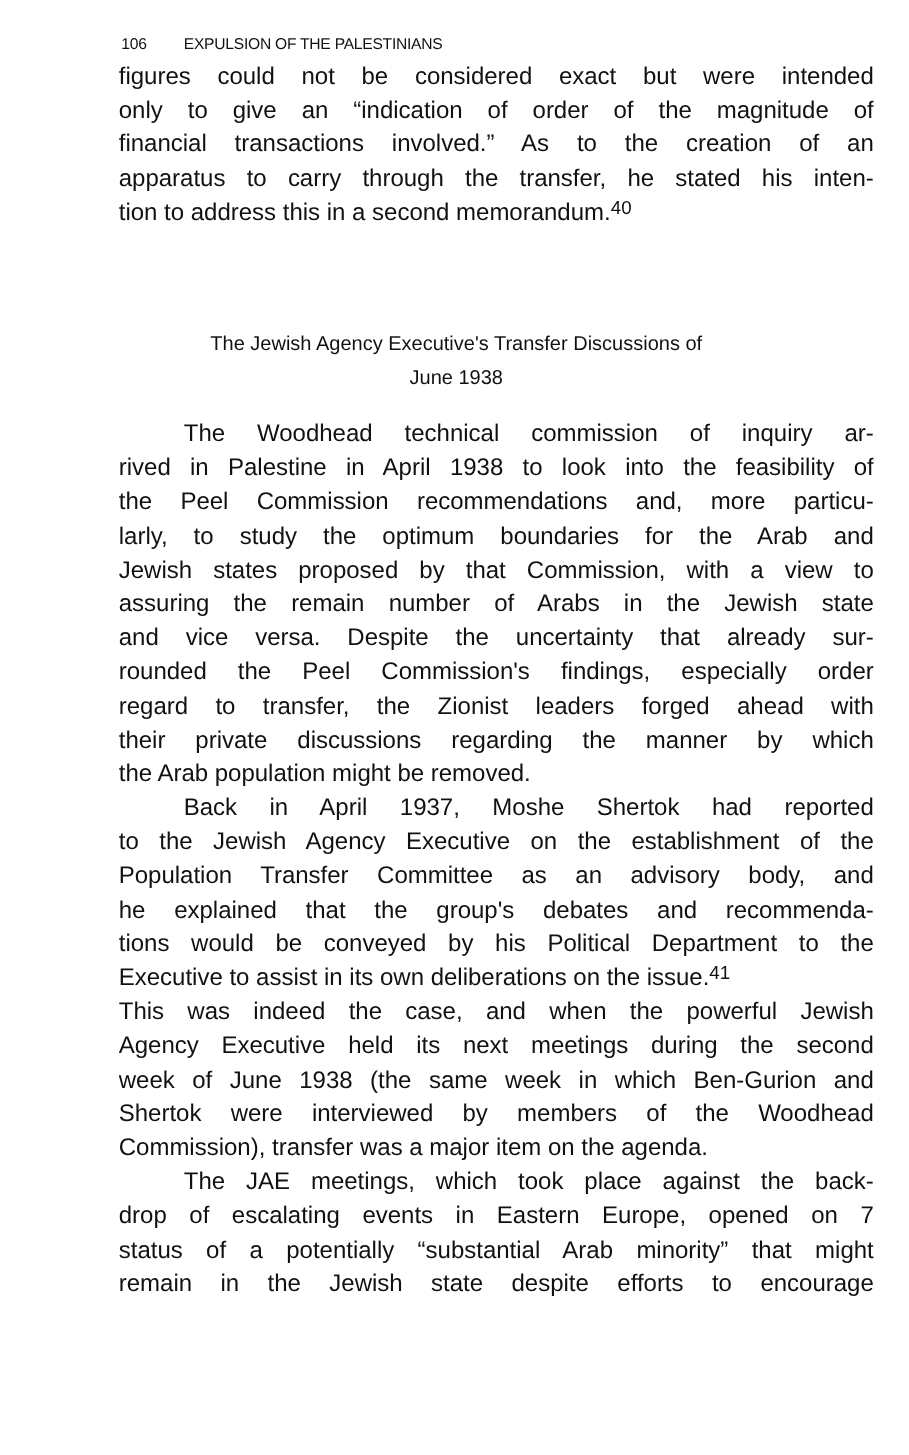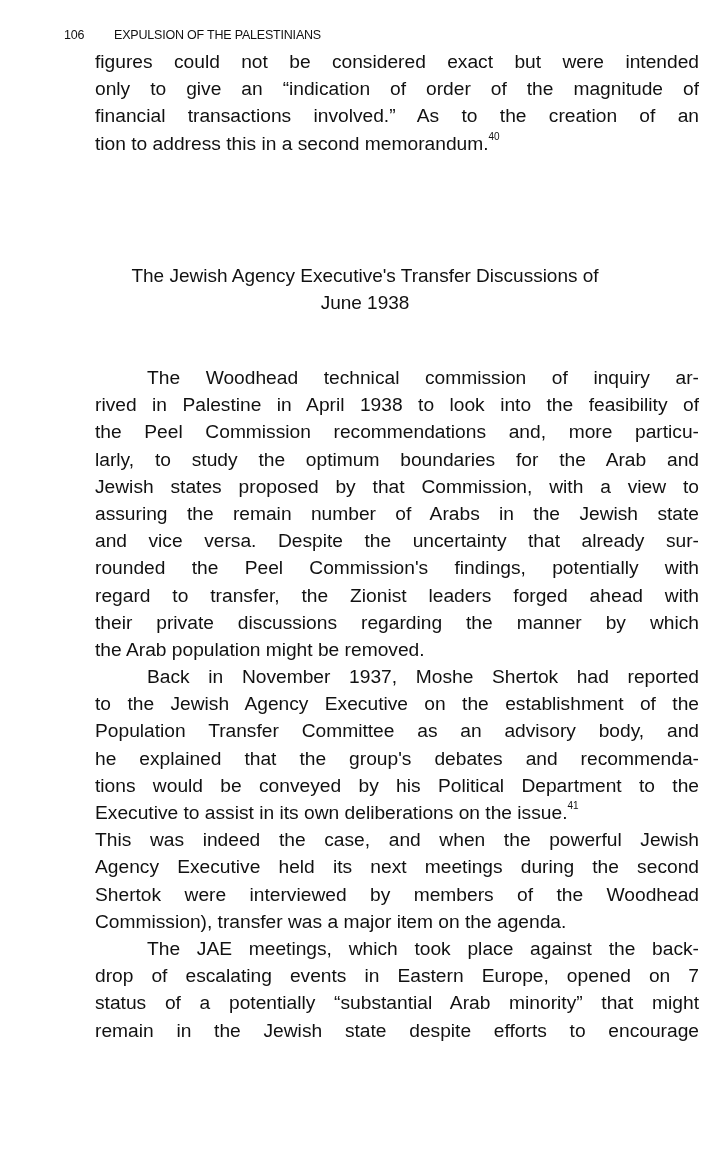--- a/index.html
+++ b/index.html
@@ -1,68 +1,70 @@
 <!DOCTYPE html>
 <html><head>
   <meta charset="utf-8">
   <style>
     html, body { margin: 0; padding: 0; background: #ffffff; }
     body { width: 727px; height: 1164px; position: relative; overflow: hidden; color: #111; font-family: "Liberation Sans", sans-serif; }
     .running-head { position: absolute; left: 64px; top: 28px; font-size: 12.5px; letter-spacing: -0.2px; color: #111; }
-    .running-head .pg { display: inline-block; width: 50px; }
+    .running-head .pg { display: inline-block; width: 50px; margin-left: 33px; }
     .block { position: absolute; left: 63px; width: 604px; margin-left: 32px; }
     .line { display: block; height: 27.2px; line-height: 27.2px; font-size: 19.2px; white-space: nowrap; text-align: justify; text-align-last: justify; overflow: hidden; }
     .line.last { text-align-last: left; }
     .line.indent { padding-left: 52px; }
-    .heading { position: absolute; left: 63px; width: 604px; text-align: center; font-size: 19px; line-height: 27px; }
-    sup { font-size: 10px; vertical-align: top; line-height: 1; position: relative; top: 2px; }
+    .heading { position: absolute; left: 63px; width: 604px; text-align: center; font-size: 16px; line-height: 27px; }
+    sup { font-size: 15px; vertical-align: top; line-height: 1; position: relative; top: 2px; }
     #p1 { top: 48px; }
-    #p2 { top: 364px; }
+    #p2 { top: 334px; }
   </style>
 </head>
 <body>
 
 <div class="running-head">
   <span class="pg">106</span><span>EXPULSION OF THE PALESTINIANS</span>
 </div>
 
 <div class="block" id="p1">
   <span class="line">figures could not be considered exact but were intended</span>
   <span class="line">only to give an “indication of order of the magnitude of</span>
   <span class="line">financial transactions involved.” As to the creation of an</span>
+  <span class="line">apparatus to carry through the transfer, he stated his inten-</span>
   <span class="line last"><span>tion to address this in a second memorandum.</span><sup>40</sup></span>
 </div>
 
 <div class="heading" style="top:262px;">
   <div>The Jewish Agency Executive's Transfer Discussions of</div>
   <div>June 1938</div>
 </div>
 
 <div class="block" id="p2">
 
   <span class="line indent">The Woodhead technical commission of inquiry ar-</span>
   <span class="line">rived in Palestine in April 1938 to look into the feasibility of</span>
   <span class="line">the Peel Commission recommendations and, more particu-</span>
   <span class="line">larly, to study the optimum boundaries for the Arab and</span>
   <span class="line">Jewish states proposed by that Commission, with a view to</span>
   <span class="line">assuring the remain number of Arabs in the Jewish state</span>
   <span class="line">and vice versa.  Despite the uncertainty that already sur-</span>
-  <span class="line">rounded the Peel Commission's findings, potentially with</span>
+  <span class="line">rounded the Peel Commission's findings, especially order</span>
   <span class="line">regard to transfer, the Zionist leaders forged ahead with</span>
   <span class="line">their private discussions regarding the manner by which</span>
   <span class="line last">the Arab population might be removed.</span>
 
-  <span class="line indent">Back in November 1937, Moshe Shertok had reported</span>
+  <span class="line indent">Back in April 1937, Moshe Shertok had reported</span>
   <span class="line">to the Jewish Agency Executive on the establishment of the</span>
   <span class="line">Population Transfer Committee as an advisory body, and</span>
   <span class="line">he explained that the group's debates and recommenda-</span>
   <span class="line">tions would be conveyed by his Political Department to the</span>
   <span class="line last"><span>Executive to assist in its own deliberations on the issue.</span><sup>41</sup></span>
   <span class="line">This was indeed the case, and when the powerful Jewish</span>
   <span class="line">Agency Executive held its next meetings during the second</span>
+  <span class="line">week of June 1938 (the same week in which Ben-Gurion and</span>
   <span class="line">Shertok were interviewed by members of the Woodhead</span>
   <span class="line last">Commission), transfer was a major item on the agenda.</span>
 
   <span class="line indent">The JAE meetings, which took place against the back-</span>
   <span class="line">drop of escalating events in Eastern Europe, opened on 7</span>
   <span class="line">status of a potentially “substantial Arab minority” that might</span>
   <span class="line">remain in the Jewish state despite efforts to encourage</span>
 </div>
 
 </body></html>

